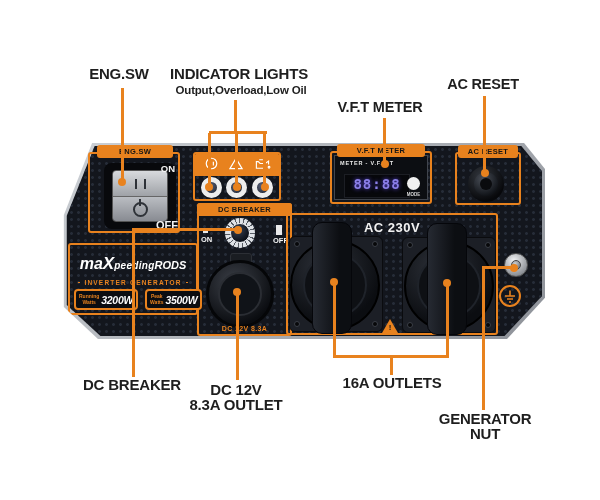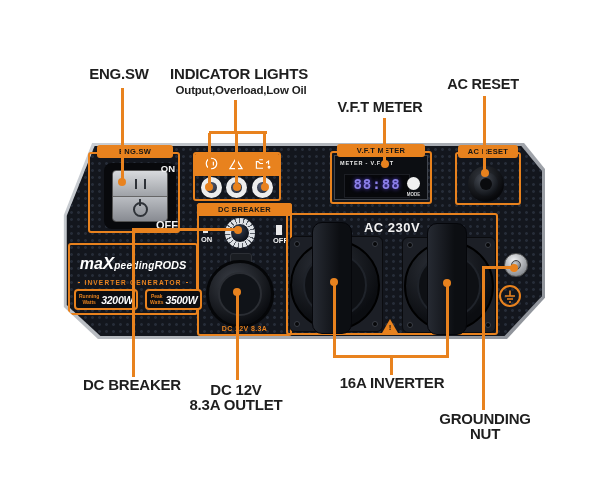--- a/index.html
+++ b/index.html
@@ -106,24 +106,24 @@
   <div class="lbl" style="left:159px;top:66px;width:160px;font-size:15px;">INDICATOR LIGHTS</div>
   <div class="lbl" style="left:330px;top:100px;width:100px;font-size:14.5px;">V.F.T METER</div>
   <div class="lbl" style="left:433px;top:77px;width:100px;font-size:14.5px;">AC RESET</div>
 
   <div class="lbl" style="left:82px;top:377px;width:100px;font-size:15px;">DC BREAKER</div>
   <div class="lbl" style="left:186px;top:382px;width:100px;font-size:15px;">
     <span style="display:block">DC 12V</span>
     <span style="display:block">8.3A OUTLET</span>
   </div>
   <div class="lbl" style="left:331px;top:375px;width:122px;font-size:15px;">
-    <span style="display:block">16A INVERTER</span>
+    <span style="display:block">16A OUTLETS</span>
   </div>
   <div class="lbl" style="left:425px;top:411px;width:120px;font-size:15px;">
-    <span style="display:block">GROUNDING</span>
+    <span style="display:block">GENERATOR</span>
     <span style="display:block">NUT</span>
   </div>
 
   <div class="ln" style="left:121px;top:88px;width:3px;height:93px;"></div>
   <div class="dot" style="left:118px;top:178px;"></div>
 
   <div class="ln" style="left:234px;top:100px;width:3px;height:34px;"></div>
   <div class="ln" style="left:209px;top:131px;width:58px;height:3px;"></div>
   <div class="ln" style="left:208px;top:133px;width:3px;height:52px;"></div>
   <div class="ln" style="left:235px;top:133px;width:3px;height:52px;"></div>

